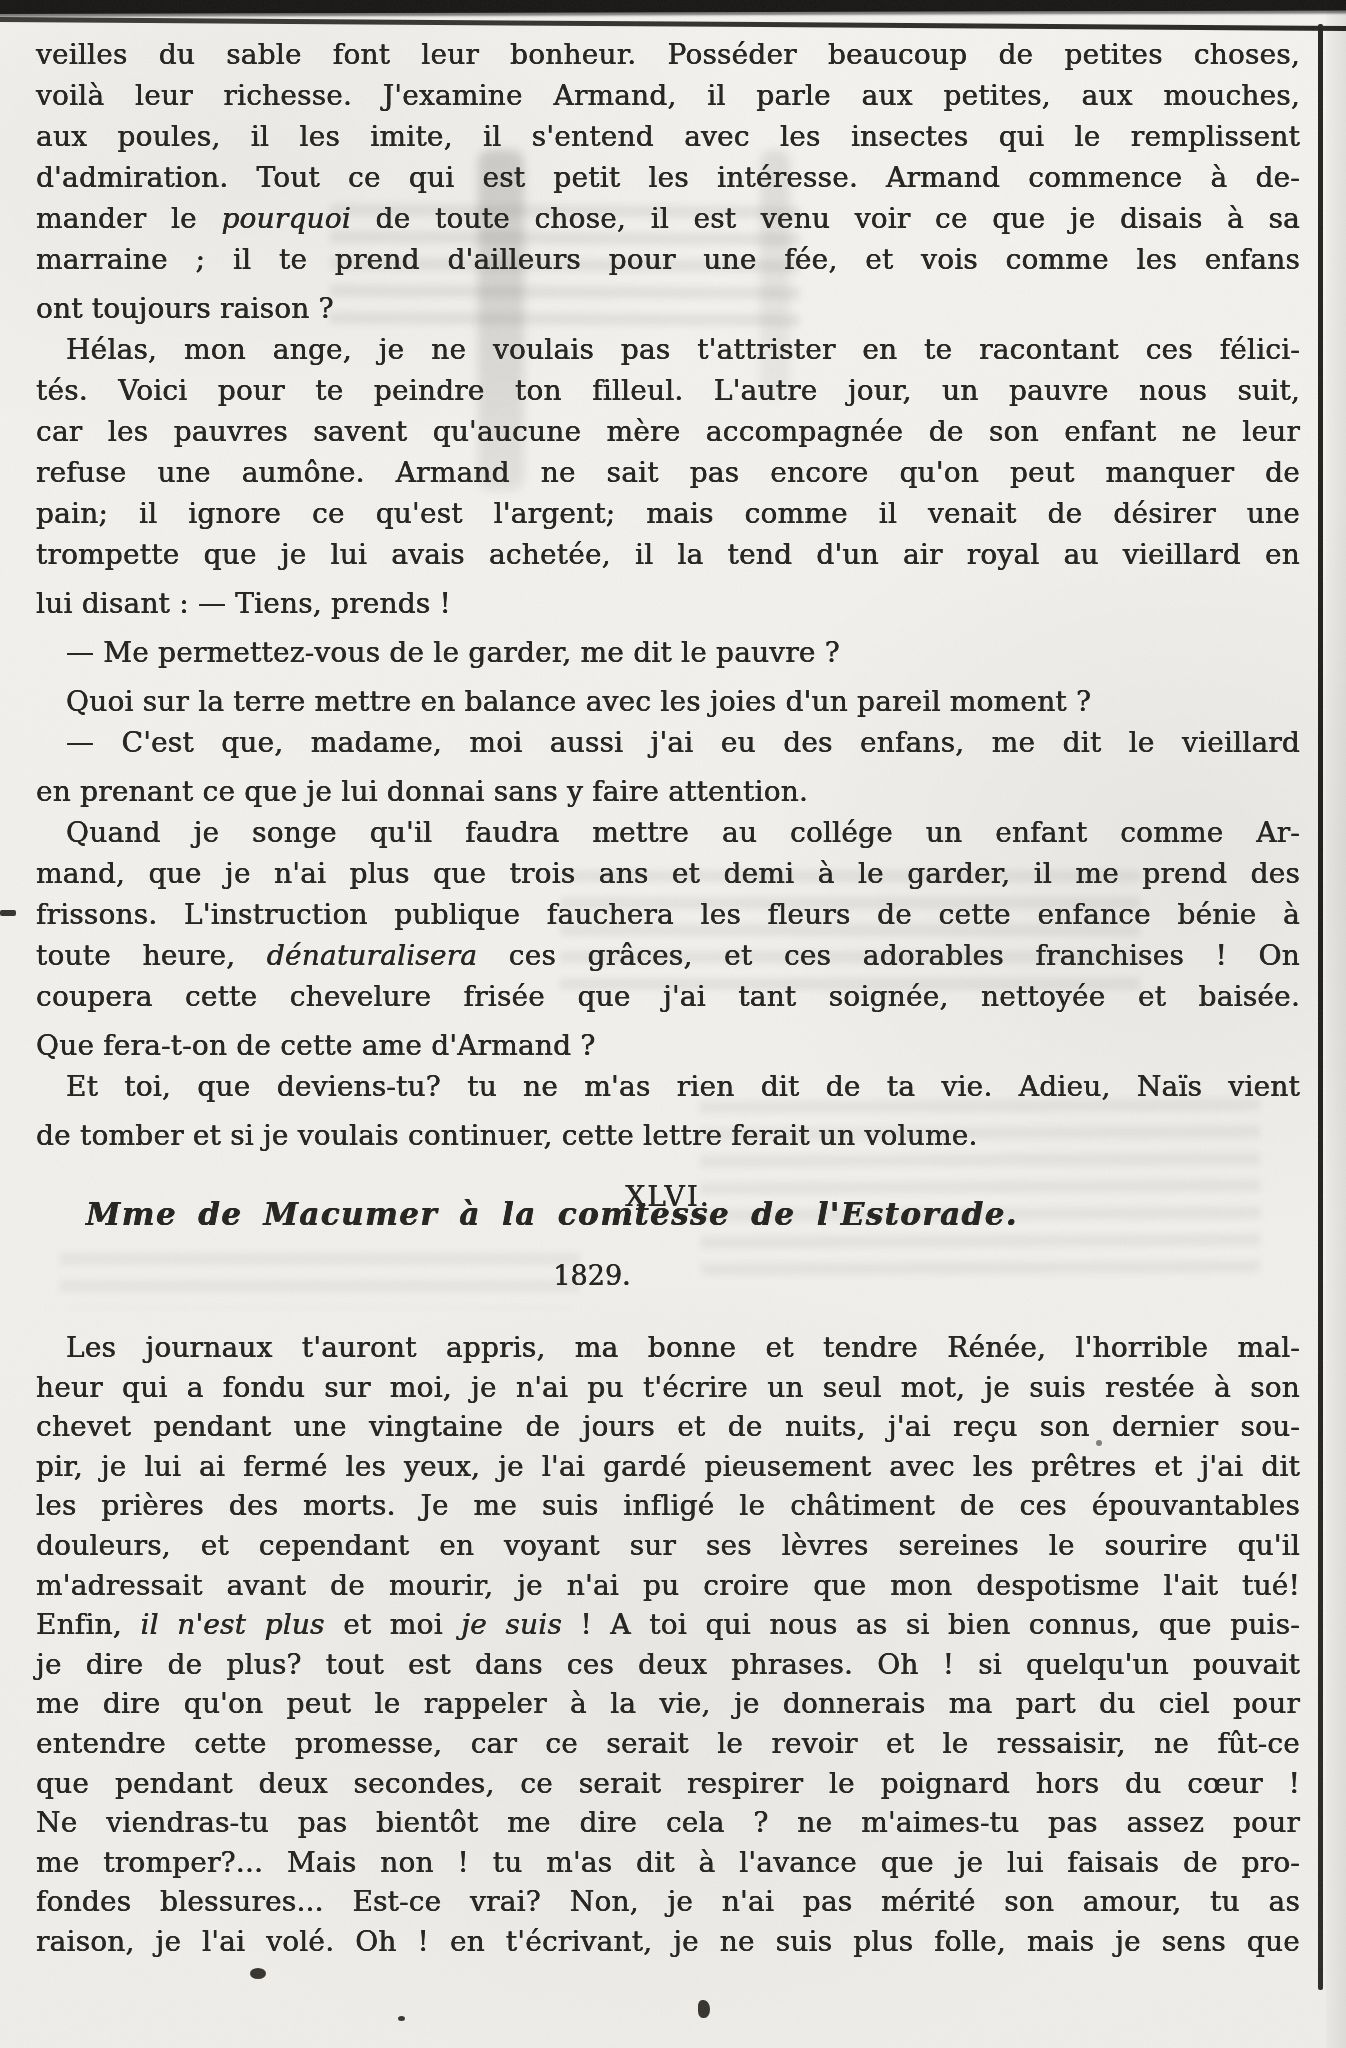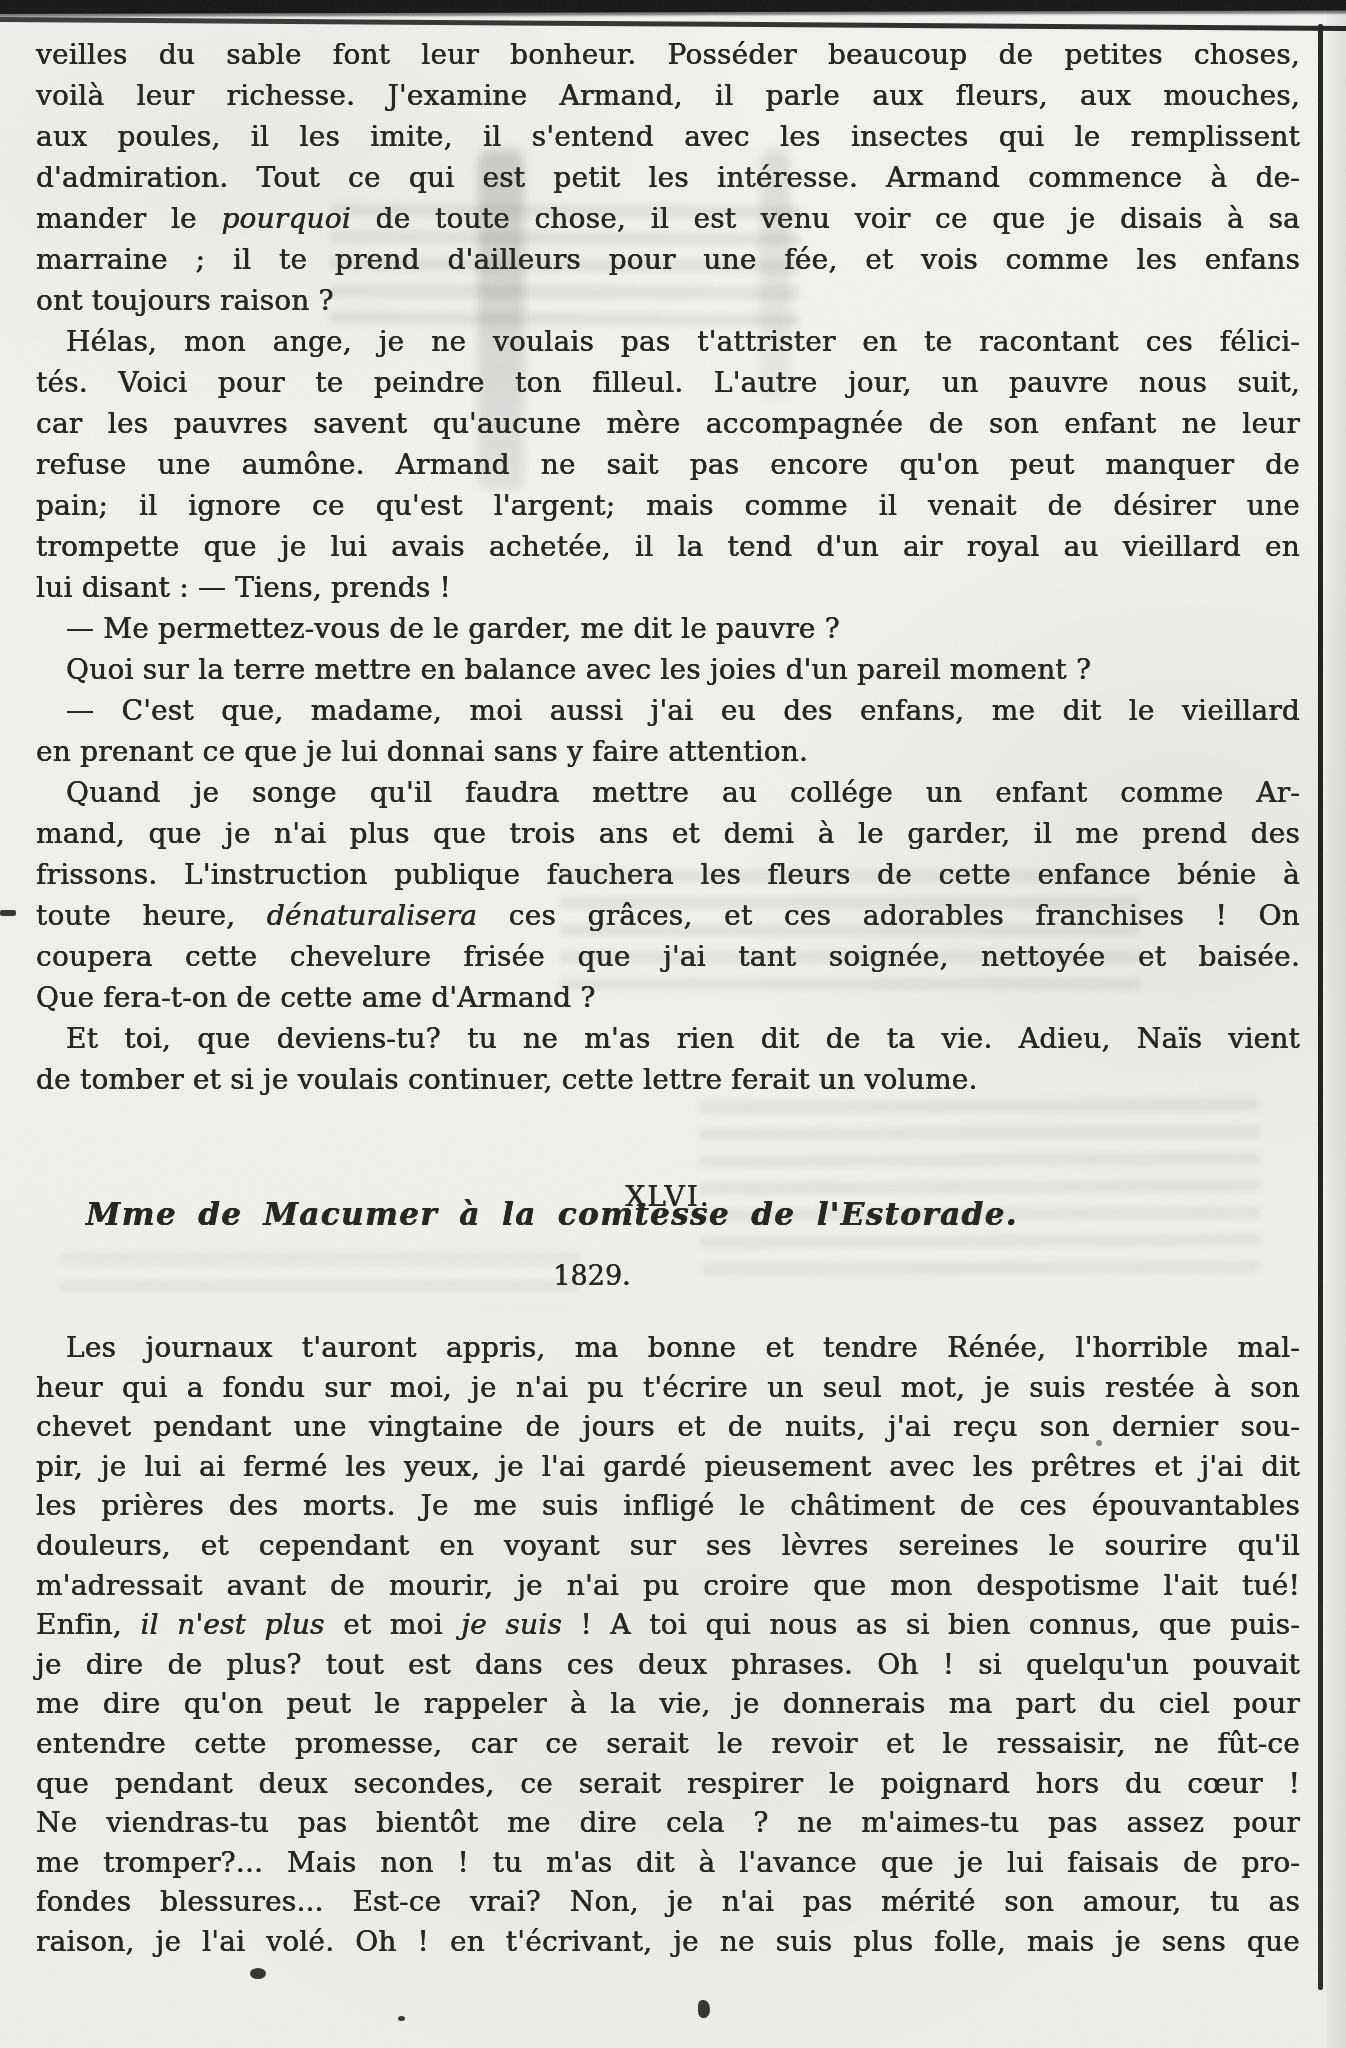--- a/index.html
+++ b/index.html
@@ -18,21 +18,21 @@
     text-shadow:0.35px 0 0 rgba(33,31,28,0.85), -0.25px 0 0 rgba(33,31,28,0.55), 0 0.35px 0 rgba(33,31,28,0.6);
     filter:blur(0.22px);
   }
   .letter-body{
     position:absolute;left:36px;width:1264px;
     font-size:28px;letter-spacing:0.2px;
   }
   .letter-1{top:34px;line-height:41px;}
   .letter-2{top:1328px;line-height:39.6px;}
   .line{text-align:justify;text-align-last:justify;}
-  .line.ragged{text-align:right;text-align-last:left;}
+  .line.ragged{text-align:right;text-align-last:left;margin-top:8px;}
   .line.indent{padding-left:30px;}
   .section-number{
     position:absolute;left:36px;top:1180px;width:1264px;
     text-align:center;font-size:28px;letter-spacing:2px;
   }
   .letter-heading{
     position:absolute;left:86px;top:1196px;width:1200px;
     font-weight:bold;font-size:31px;letter-spacing:1.4px;word-spacing:9px;font-style:italic;
   }
   .letter-date{
@@ -90,21 +90,21 @@
   <div class="vstreak" style="left:760px;top:150px;width:30px;height:250px;opacity:.6;"></div>
 
   <div class="speck" style="left:250px;top:1968px;width:16px;height:11px;"></div>
   <div class="speck" style="left:698px;top:2000px;width:12px;height:18px;border-radius:40% 60% 55% 45%;"></div>
   <div class="speck" style="left:398px;top:2016px;width:7px;height:5px;"></div>
   <div class="speck" style="left:0px;top:910px;width:16px;height:6px;border-radius:2px;"></div>
   <div class="speck" style="left:1096px;top:1440px;width:6px;height:6px;opacity:.6;"></div>
 
   <div class="letter-body letter-1 page-text">
       <div class="line">veilles du sable font leur bonheur. Posséder beaucoup de petites choses,</div>
-      <div class="line">voilà leur richesse. J'examine Armand, il parle aux fleurs, aux mouches,</div>
+      <div class="line">voilà leur richesse. J'examine Armand, il parle aux petites, aux mouches,</div>
       <div class="line">aux poules, il les imite, il s'entend avec les insectes qui le remplissent</div>
       <div class="line">d'admiration. Tout ce qui est petit les intéresse. Armand commence à de-</div>
       <div class="line">mander le <i>pourquoi</i> de toute chose, il est venu voir ce que je disais à sa</div>
       <div class="line">marraine ; il te prend d'ailleurs pour une fée, et vois comme les enfans</div>
       <div class="line ragged">ont toujours raison ?</div>
       <div class="line indent">Hélas, mon ange, je ne voulais pas t'attrister en te racontant ces félici-</div>
       <div class="line">tés. Voici pour te peindre ton filleul. L'autre jour, un pauvre nous suit,</div>
       <div class="line">car les pauvres savent qu'aucune mère accompagnée de son enfant ne leur</div>
       <div class="line">refuse une aumône. Armand ne sait pas encore qu'on peut manquer de</div>
       <div class="line">pain; il ignore ce qu'est l'argent; mais comme il venait de désirer une</div>

